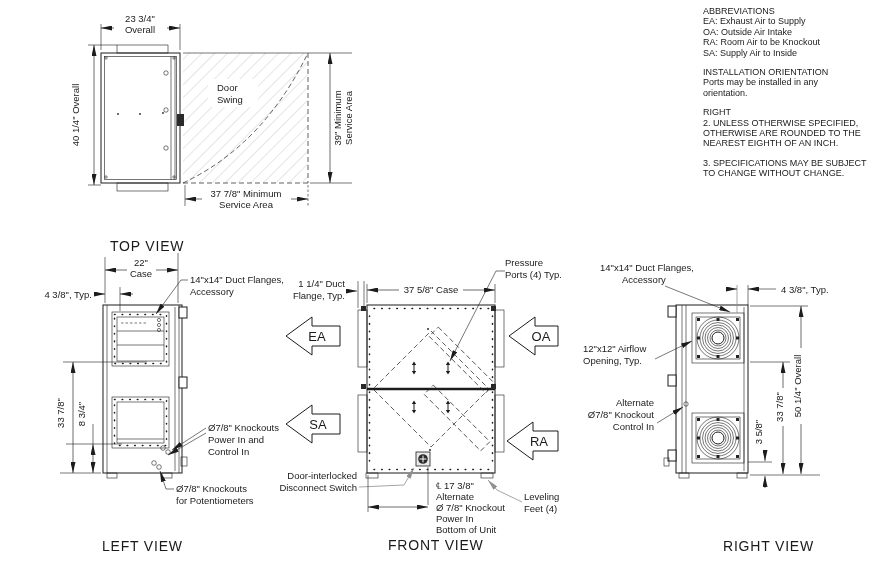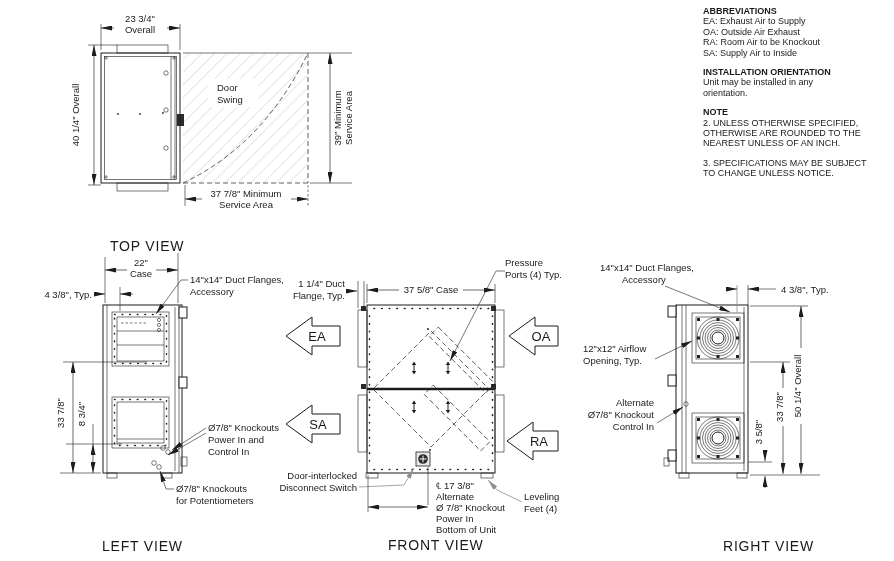--- a/index.html
+++ b/index.html
@@ -14,21 +14,21 @@
   .thin{stroke:#1c1c1c;stroke-width:0.6;fill:none;}
   .dim{stroke:#1c1c1c;stroke-width:0.65;fill:none;}
   .dash{stroke:#1c1c1c;stroke-width:0.7;fill:none;stroke-dasharray:5 3;}
   .dash2{stroke:#1c1c1c;stroke-width:0.6;fill:none;stroke-dasharray:2.5 2;}
   .gray{stroke:#8f8f8f;stroke-width:0.8;fill:none;}
   .dots{stroke:#1c1c1c;stroke-width:1.5;fill:none;stroke-dasharray:0.6 7;stroke-linecap:round;}
   .wfill{fill:#ffffff;stroke:#1c1c1c;stroke-width:1;}
   .bgw{fill:#ffffff;stroke:none;}
   .dk{fill:#2a2a2a;stroke:none;}
   .notes{position:absolute;left:703px;top:6px;width:190px;font-size:9px;line-height:10.4px;}
-  .notes .nt{font-weight:bold;}
+  .notes .nt{font-weight:normal;}
   .notes .sp{margin-top:9px;}
 </style>
 </head>
 <body>
 
 <div class="stage">
 
 <svg width="894" height="561" viewBox="0 0 894 561">
   <defs>
     <marker id="ab" viewBox="0 0 11 5" refX="11" refY="2.5" markerWidth="11" markerHeight="5" markerUnits="userSpaceOnUse" orient="auto-start-reverse">
@@ -384,27 +384,27 @@
       <text class="t" x="654" y="418" text-anchor="end">Ø7/8" Knockout</text>
       <text class="t" x="654" y="430" text-anchor="end">Control In</text>
     </g>
     <text class="tt" x="723" y="551">RIGHT VIEW</text>
   </g>
 </svg>
 
 <div class="notes">
   <div class="nt">ABBREVIATIONS</div>
   <div>EA: Exhaust Air to Supply</div>
-  <div>OA: Outside Air Exhaust</div>
+  <div>OA: Outside Air Intake</div>
   <div>RA: Room Air to be Knockout</div>
   <div>SA: Supply Air to Inside</div>
   <div class="nt sp">INSTALLATION ORIENTATION</div>
-  <div>Unit may be installed in any</div>
+  <div>Ports may be installed in any</div>
   <div>orientation.</div>
-  <div class="nt sp">NOTE</div>
+  <div class="nt sp">RIGHT</div>
   <div>2. UNLESS OTHERWISE SPECIFIED,</div>
   <div>OTHERWISE ARE ROUNDED TO THE</div>
-  <div>NEAREST UNLESS OF AN INCH.</div>
+  <div>NEAREST EIGHTH OF AN INCH.</div>
   <div class="sp">3. SPECIFICATIONS MAY BE SUBJECT</div>
-  <div>TO CHANGE UNLESS NOTICE.</div>
+  <div>TO CHANGE WITHOUT CHANGE.</div>
 </div>
 
 </div>
 
 </body></html>

